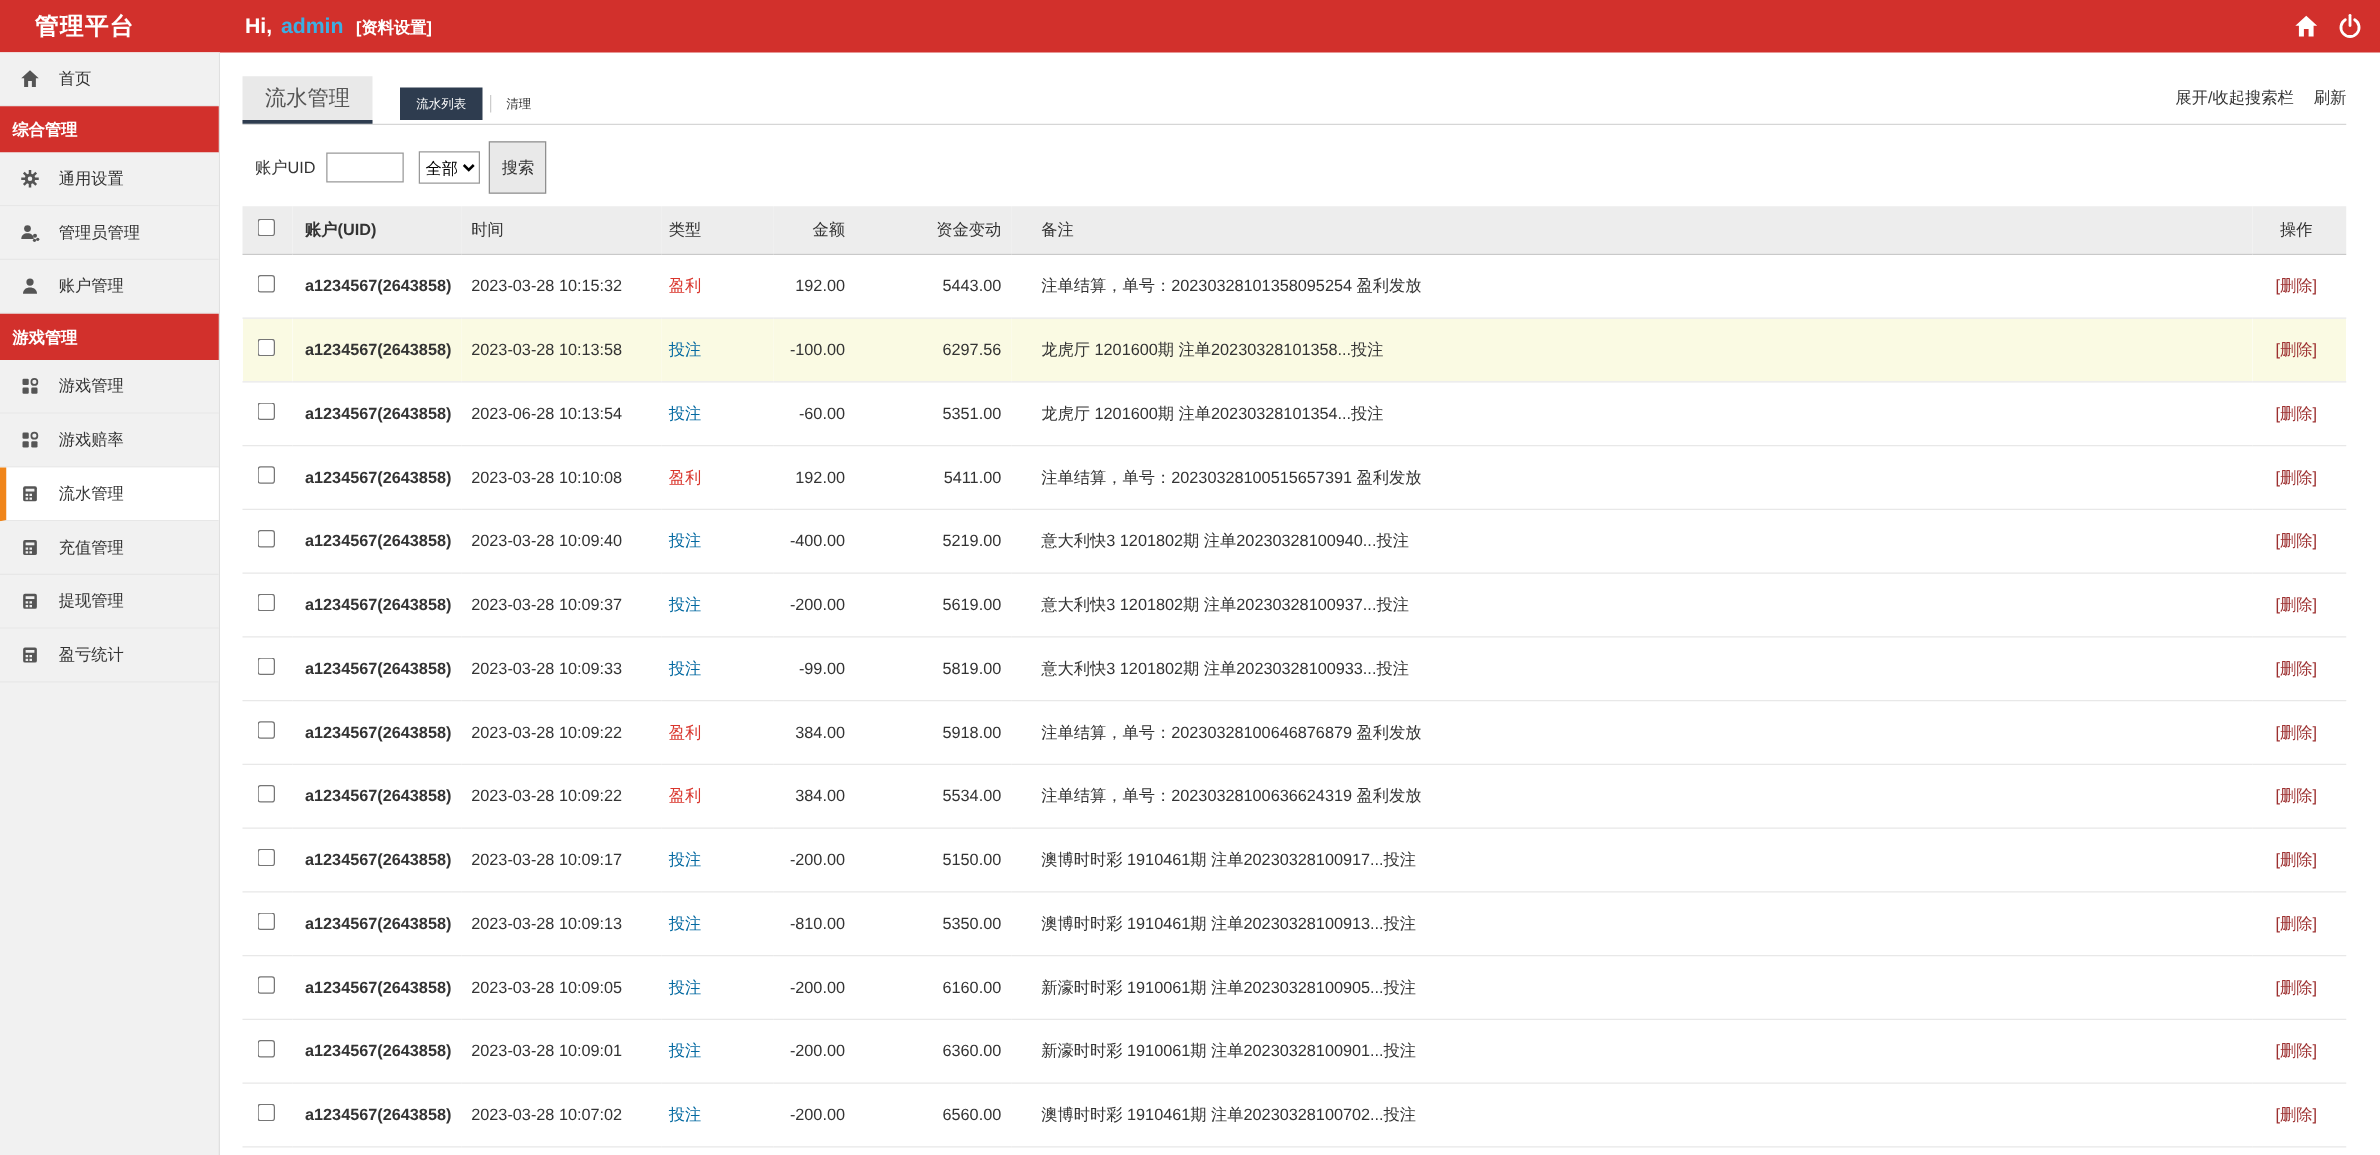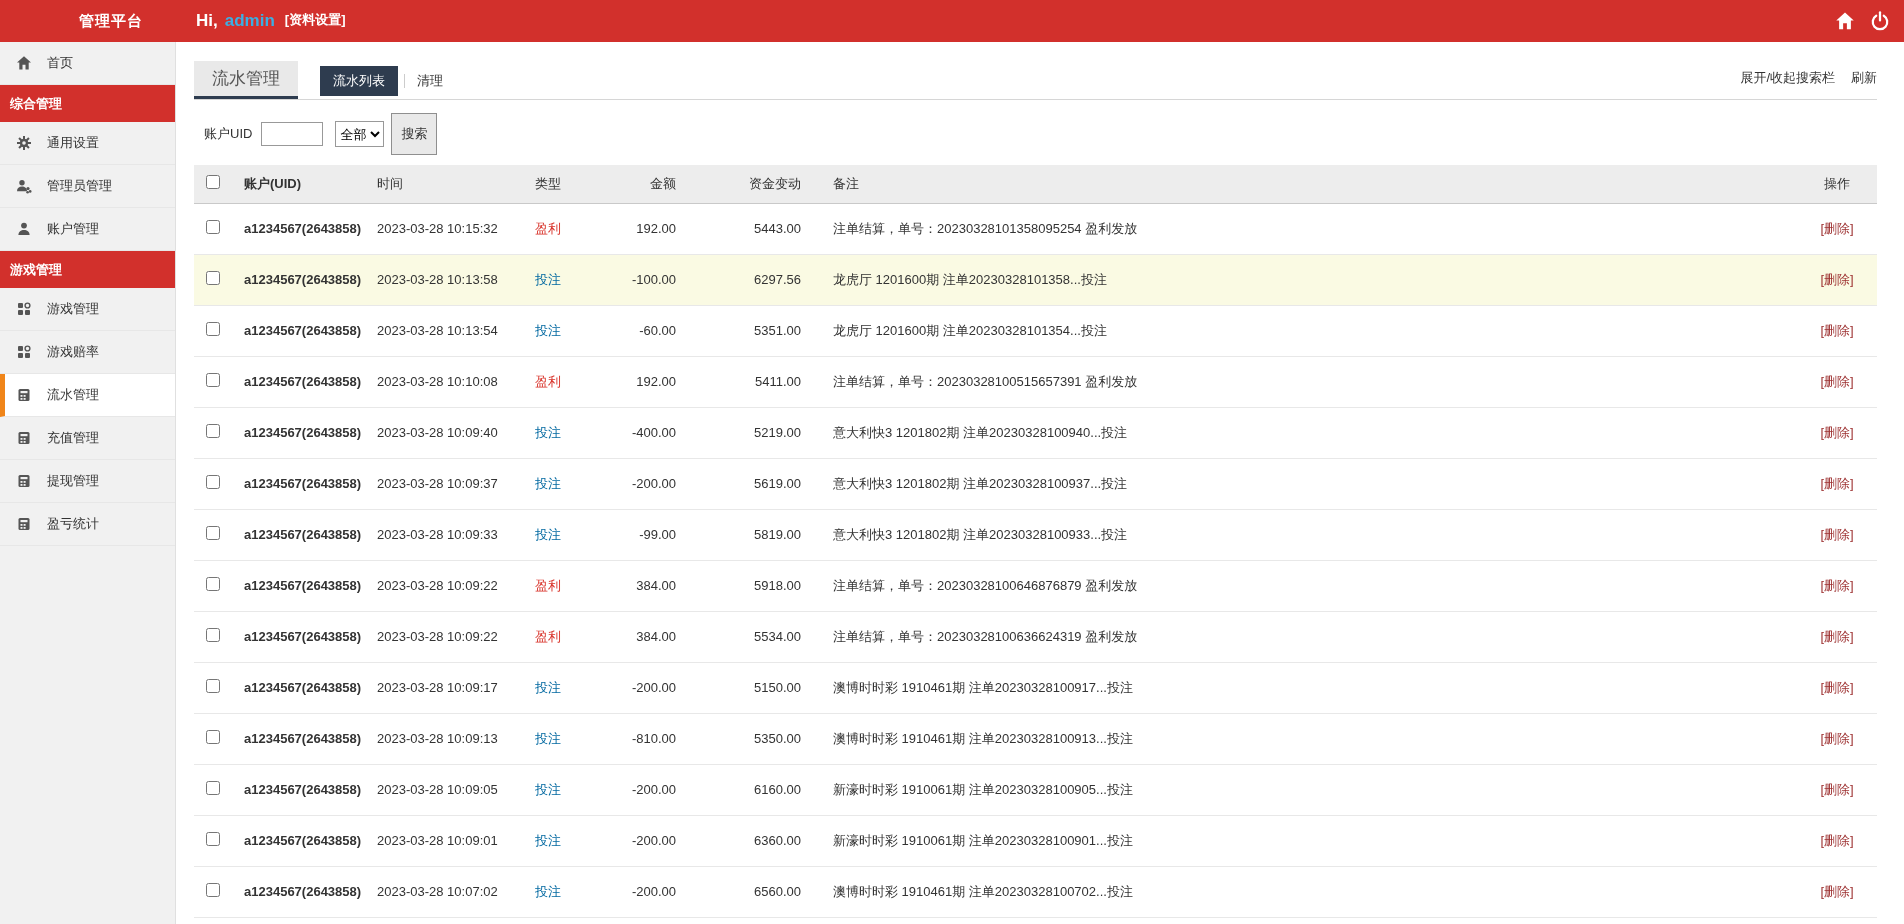--- a/index.html
+++ b/index.html
@@ -6,22 +6,22 @@
   html,body { margin:0; padding:0; }
   body {
     width:1904px; height:924px; overflow:hidden;
     font-family:"Liberation Sans","DejaVu Sans",sans-serif;
     background:#fff; color:#333;
   }
   
   .app-header {
     height:42px; background:#d2302c; display:flex; align-items:center; color:#fff;
   }
-  .brand { width:176px; padding-left:46px; font-size:15px; font-weight:bold; letter-spacing:1px;text-align:center; }
-  .greet { margin-left:20px; font-size:17px; font-weight:bold; display:flex; align-items:flex-start; }
+  .brand { width:176px; padding-left:28px; font-size:19px; font-weight:bold; letter-spacing:1px; }
+  .greet { margin-left:20px; font-size:17px; font-weight:bold; display:flex; align-items:flex-end; }
   .greet .hi { color:#fff; }
   .greet .admin { color:#3caee3; margin-left:7px; }
   .greet .profile { color:#fff; font-size:13px; font-weight:bold; margin-left:10px; text-decoration:none; cursor:pointer; }
   .hicons { margin-left:auto; margin-right:14px; display:flex; gap:15px; align-items:center; }
   .hicons span { width:20px; height:20px; display:inline-flex; cursor:pointer; }
   
   .sidebar { position:absolute; left:0; top:42px; bottom:0; width:176px; background:#f1f1f1; border-right:1px solid #e0e0e0; }
   .side-item {
     height:43px; display:flex; align-items:center; gap:15px; padding-left:16px;
     font-size:13px; color:#333; border-bottom:1px solid #e7e7e7; cursor:pointer; background:#f1f1f1;
@@ -33,21 +33,21 @@
     display:flex; align-items:center; padding-left:10px;
   }
   
   .main { margin-left:177px; padding:13px 27px 0 17px; }
   .tabrow { display:flex; align-items:flex-end; border-bottom:1px solid #d6d6d6; height:45px; }
   .pagetab {
     background:#e9e9e9; border-bottom:3px solid #2e3c4f; height:38px; line-height:35px;
     padding:0 18px; font-size:17px; color:#555; cursor:pointer;
   }
   .subtabs { margin-left:22px; display:flex; align-items:center; margin-bottom:3px; }
-  .subtab { font-size:13px; cursor:pointer; }
+  .subtab { font-size:10px; cursor:pointer; }
   .subtab.active { background:#2e3c4f; color:#fff; padding:6px 13px; }
   .subtab.plain { color:#333; padding:6px 10px; }
   .subtab-divider { width:1px; height:14px; background:#ccc; margin-left:6px; margin-right:2px; }
   .rlinks { margin-left:auto; display:flex; gap:16px; padding-bottom:12px; font-size:13px; }
   .rlinks a { color:#333; text-decoration:none; cursor:pointer; }
   
   .searchrow { padding:16px 0 0 10px; height:52px; display:flex; align-items:center; font-size:13px; color:#333; }
   .searchrow label { margin-right:9px; }
   .searchrow input[type=text] { width:62px; height:24px; border:1px solid #999; margin-right:12px; }
   .searchrow select { height:26px; min-width:49px; border:1px solid #999; font-size:13px; background:#fff; margin-right:7px; }
@@ -282,21 +282,21 @@
           <td class="c-time">2023-03-28 10:13:58</td>
           <td class="c-type type-bet">投注</td>
           <td class="c-num">-100.00</td>
           <td class="c-num">6297.56</td>
           <td class="c-remark">龙虎厅 1201600期 注单20230328101358...投注</td>
           <td class="c-ops"><a>[删除]</a></td>
         </tr>
         <tr>
           <td class="c-check"><input type="checkbox" style=""></td>
           <td class="c-uid">a1234567(2643858)</td>
-          <td class="c-time">2023-03-28 10:13:54</td>
+          <td class="c-time">2023-06-28 10:13:54</td>
           <td class="c-type type-bet">投注</td>
           <td class="c-num">-60.00</td>
           <td class="c-num">5351.00</td>
           <td class="c-remark">龙虎厅 1201600期 注单20230328101354...投注</td>
           <td class="c-ops"><a>[删除]</a></td>
         </tr>
         <tr>
           <td class="c-check"><input type="checkbox" style=""></td>
           <td class="c-uid">a1234567(2643858)</td>
           <td class="c-time">2023-03-28 10:10:08</td>

